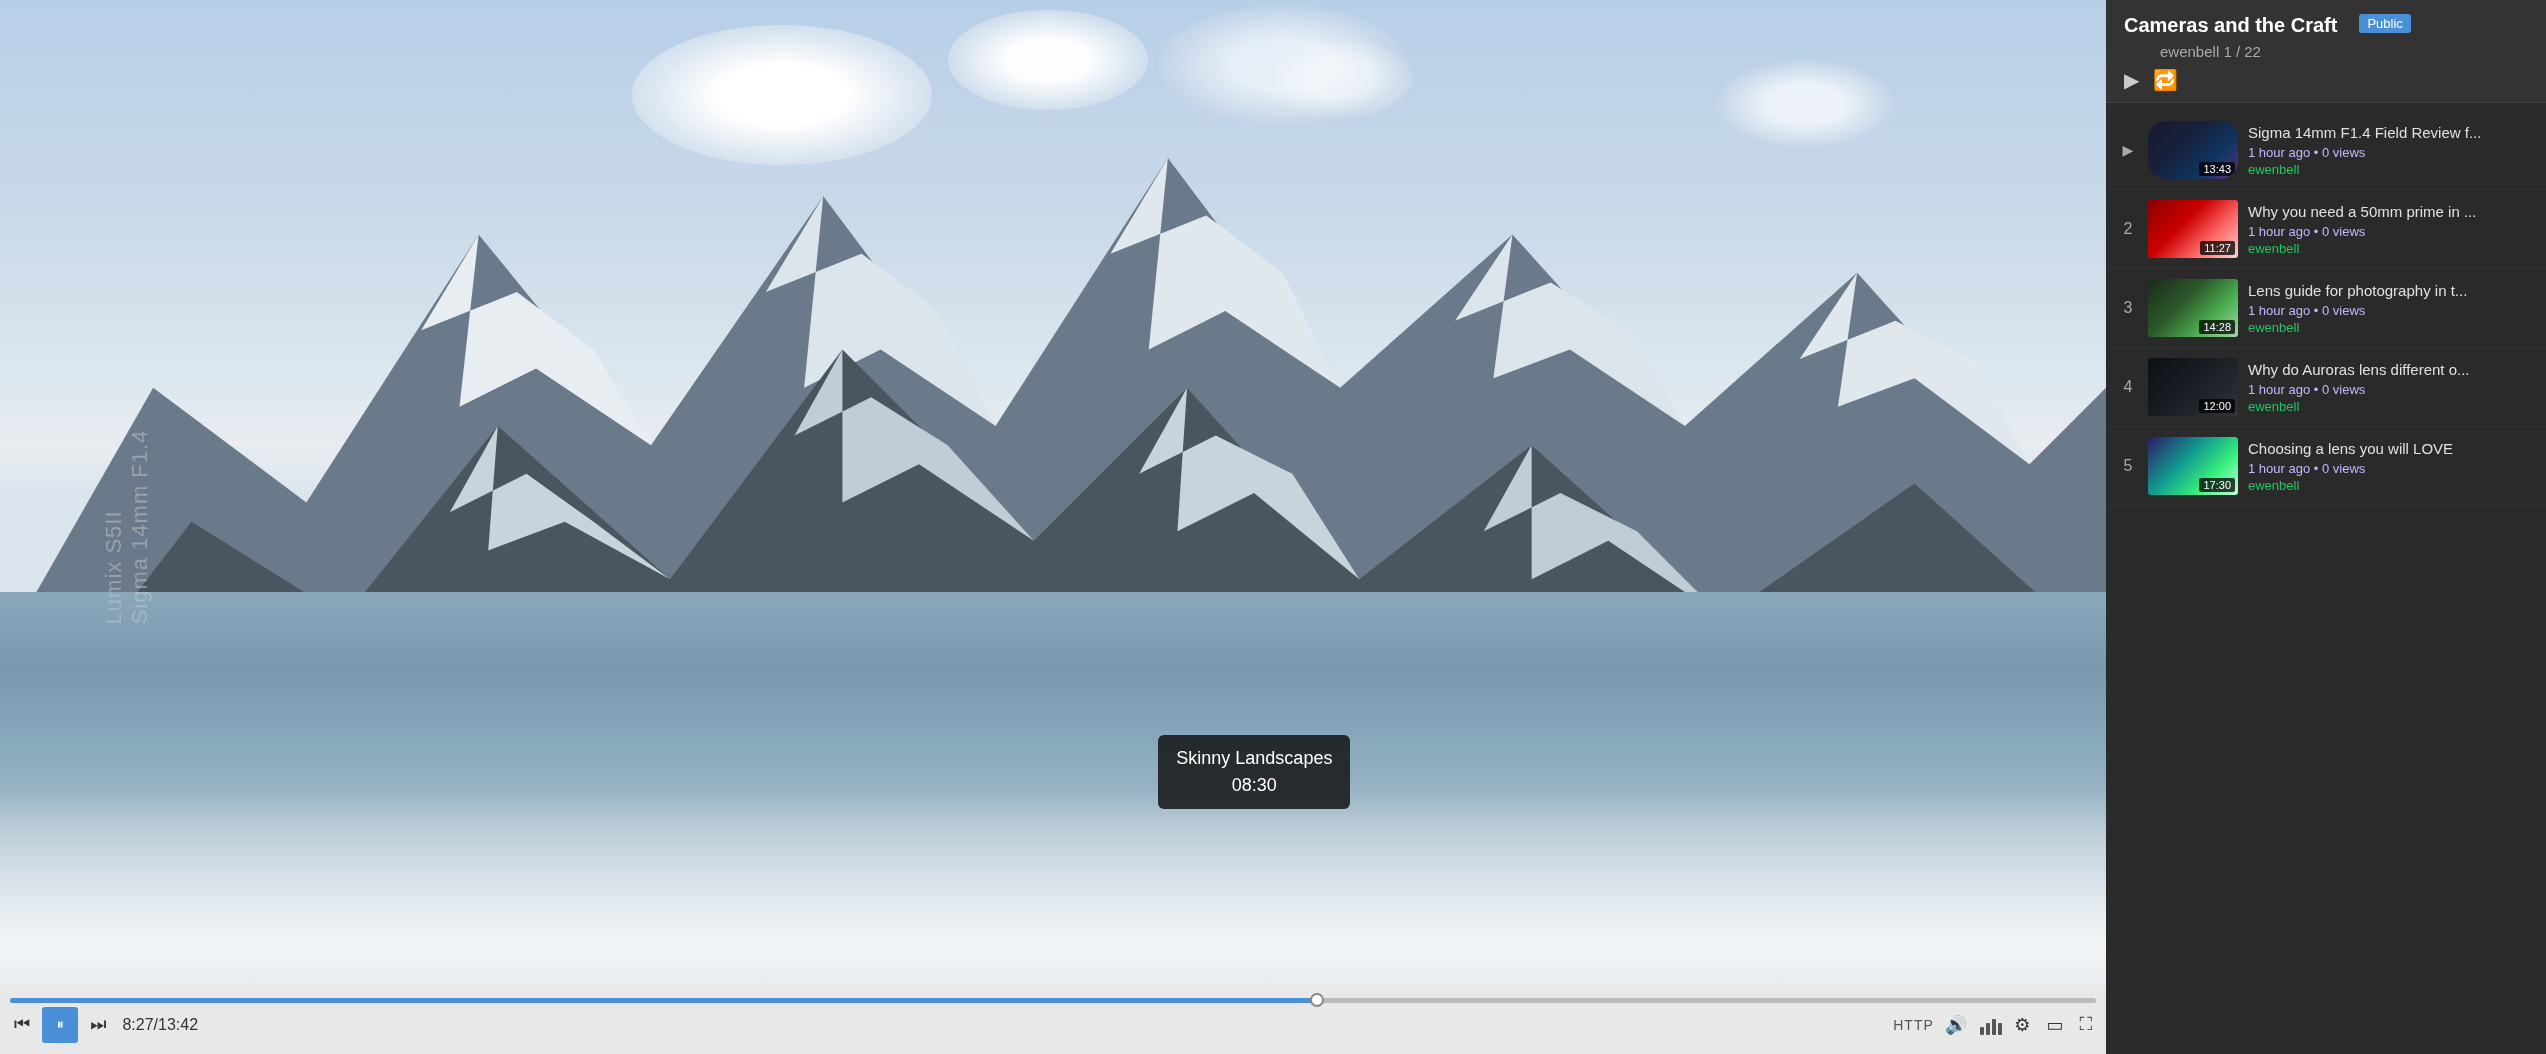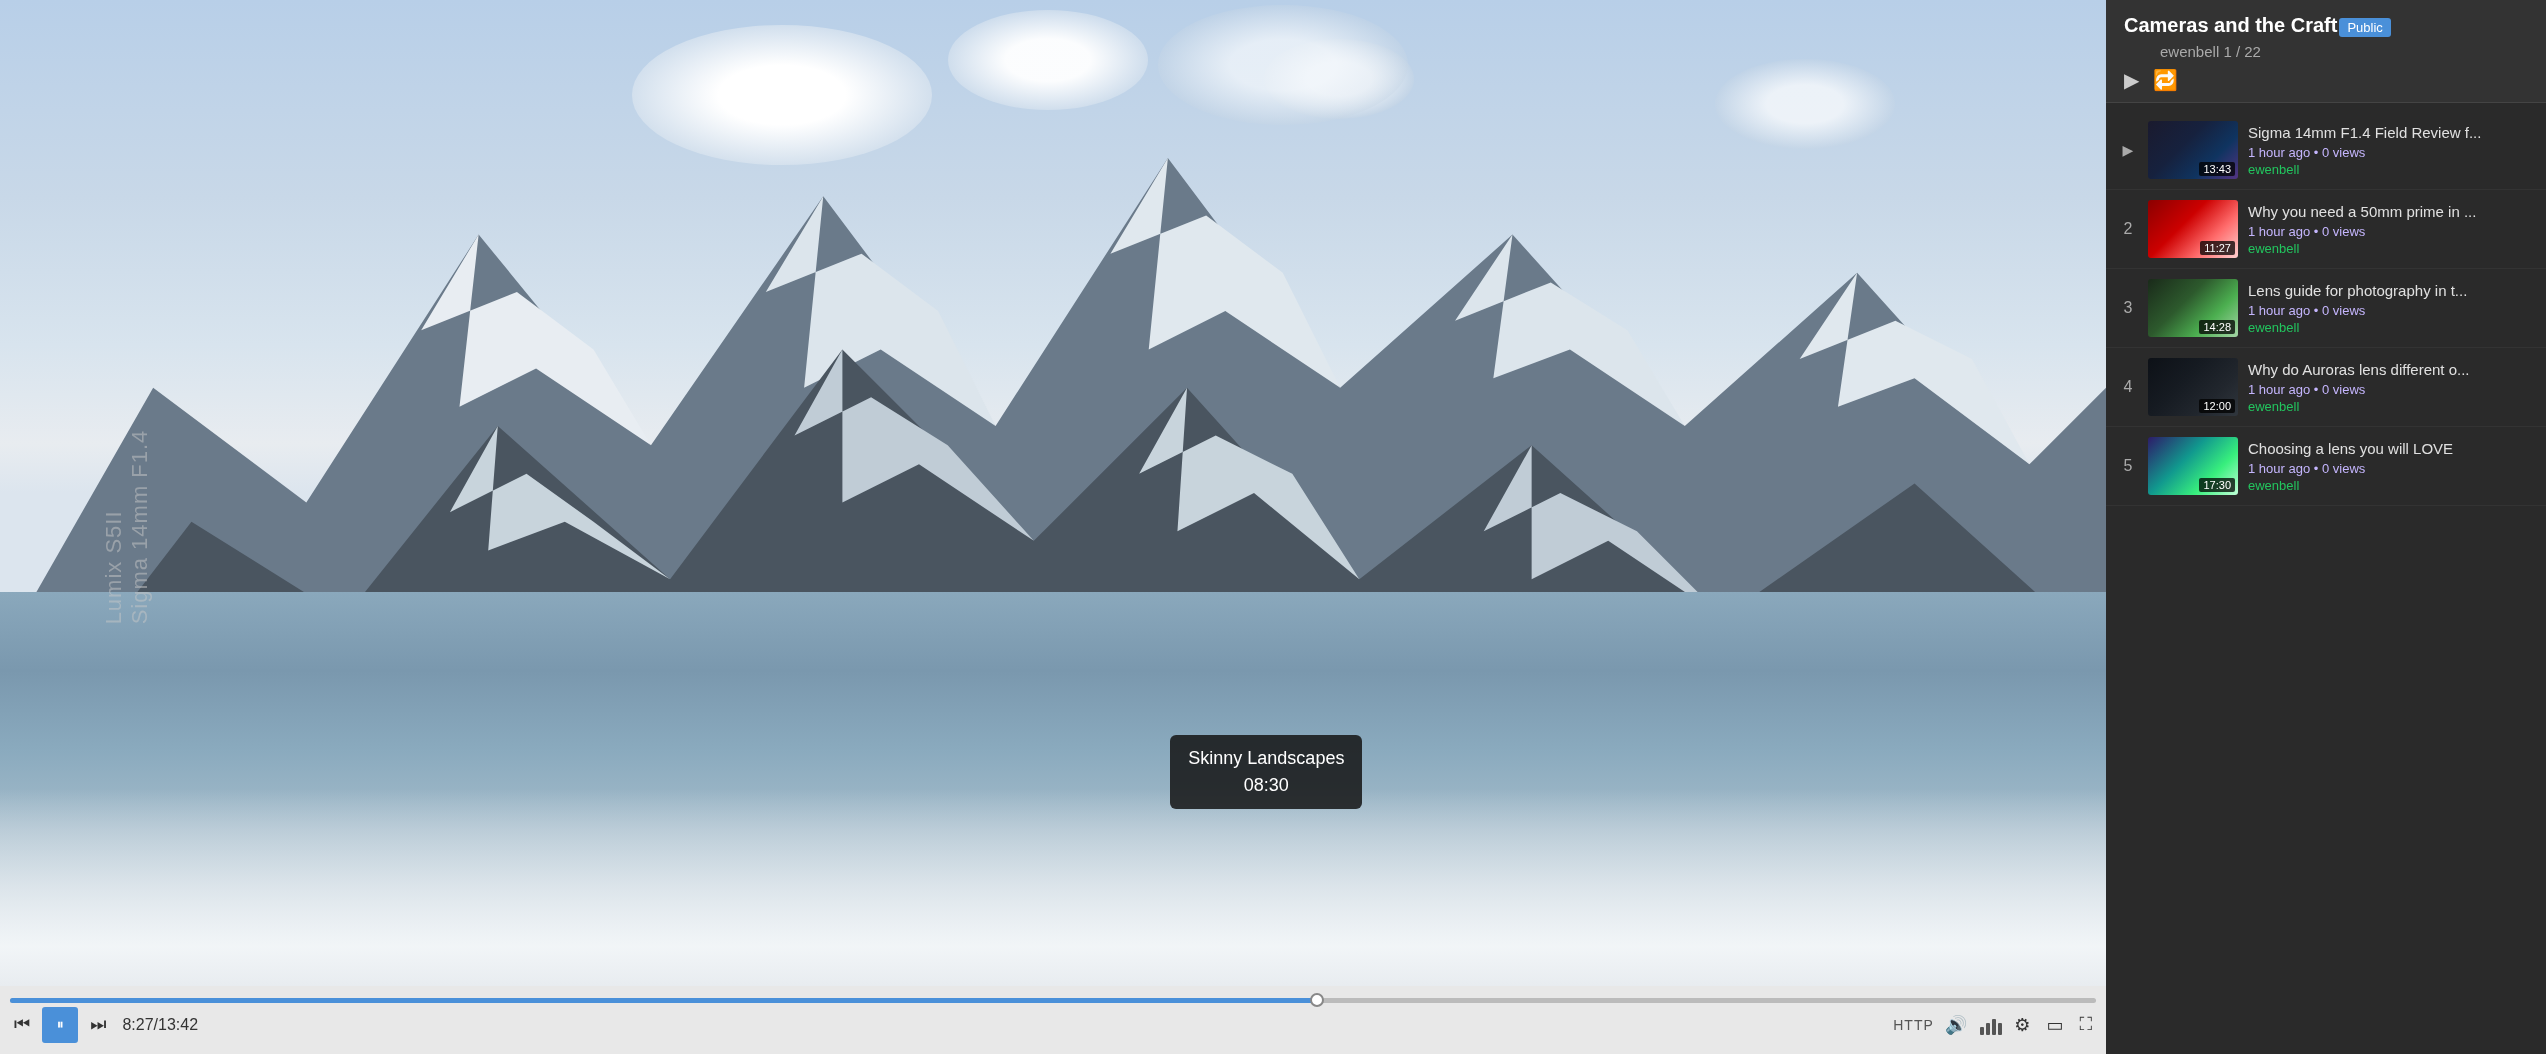--- a/index.html
+++ b/index.html
@@ -148,21 +148,20 @@
       color: #fff;
       border-radius: 6px;
       padding: 10px 18px;
       text-align: center;
       font-size: 18px;
       line-height: 1.5;
       bottom: 18%;
       left: 55%;
       pointer-events: none;
       z-index: 20;
-      margin-left: 12px;
     }
 
     
     .controls-bar {
       background: #e8e8e8;
       height: 68px;
       display: flex;
       flex-direction: column;
       justify-content: center;
       padding: 0 10px;
@@ -270,22 +269,22 @@
     }
 
     .playlist-header {
       background: #333;
       padding: 14px 18px 10px;
       border-bottom: 1px solid #444;
     }
 
     .playlist-title-row {
       display: flex;
-      align-items: flex-end;
-      gap: 2px;
+      align-items: flex-start;
+      gap: 22px;
       margin-bottom: 6px;
     }
 
     .playlist-title {
       color: #fff;
       font-size: 20px;
       font-weight: bold;
     }
 
     .public-badge {
@@ -360,21 +359,21 @@
       position: absolute;
       bottom: 3px;
       right: 3px;
       background: rgba(0,0,0,0.75);
       color: #fff;
       font-size: 11px;
       padding: 1px 4px;
       border-radius: 2px;
     }
 
-    .thumb-1 { background: linear-gradient(135deg, #1a1a2e 0%, #16213e 40%, #0f3460 70%, #533483 100%); }
+    .thumb-1 { background: linear-gradient(135deg, #1a1a2e 0%, #16213e 40%, #0f3460 70%, #533483 100%); border-radius: 18px; }
     .thumb-2 { background: linear-gradient(135deg, #8b0000 0%, #cc0000 40%, #ff6b6b 70%, #ffd1d1 100%); }
     .thumb-3 { background: linear-gradient(135deg, #1a2a1a 0%, #2d5a2d 40%, #4caf50 70%, #a5d6a7 100%); }
     .thumb-4 { background: linear-gradient(135deg, #0d1117 0%, #161b22 40%, #21262d 70%, #30363d 100%); }
     .thumb-5 { background: linear-gradient(135deg, #2d1b69 0%, #11998e 40%, #38ef7d 70%, #c1ffd7 100%); padding-left: 10px; }
 
     .item-info {
       flex: 1;
       min-width: 0;
     }
 

